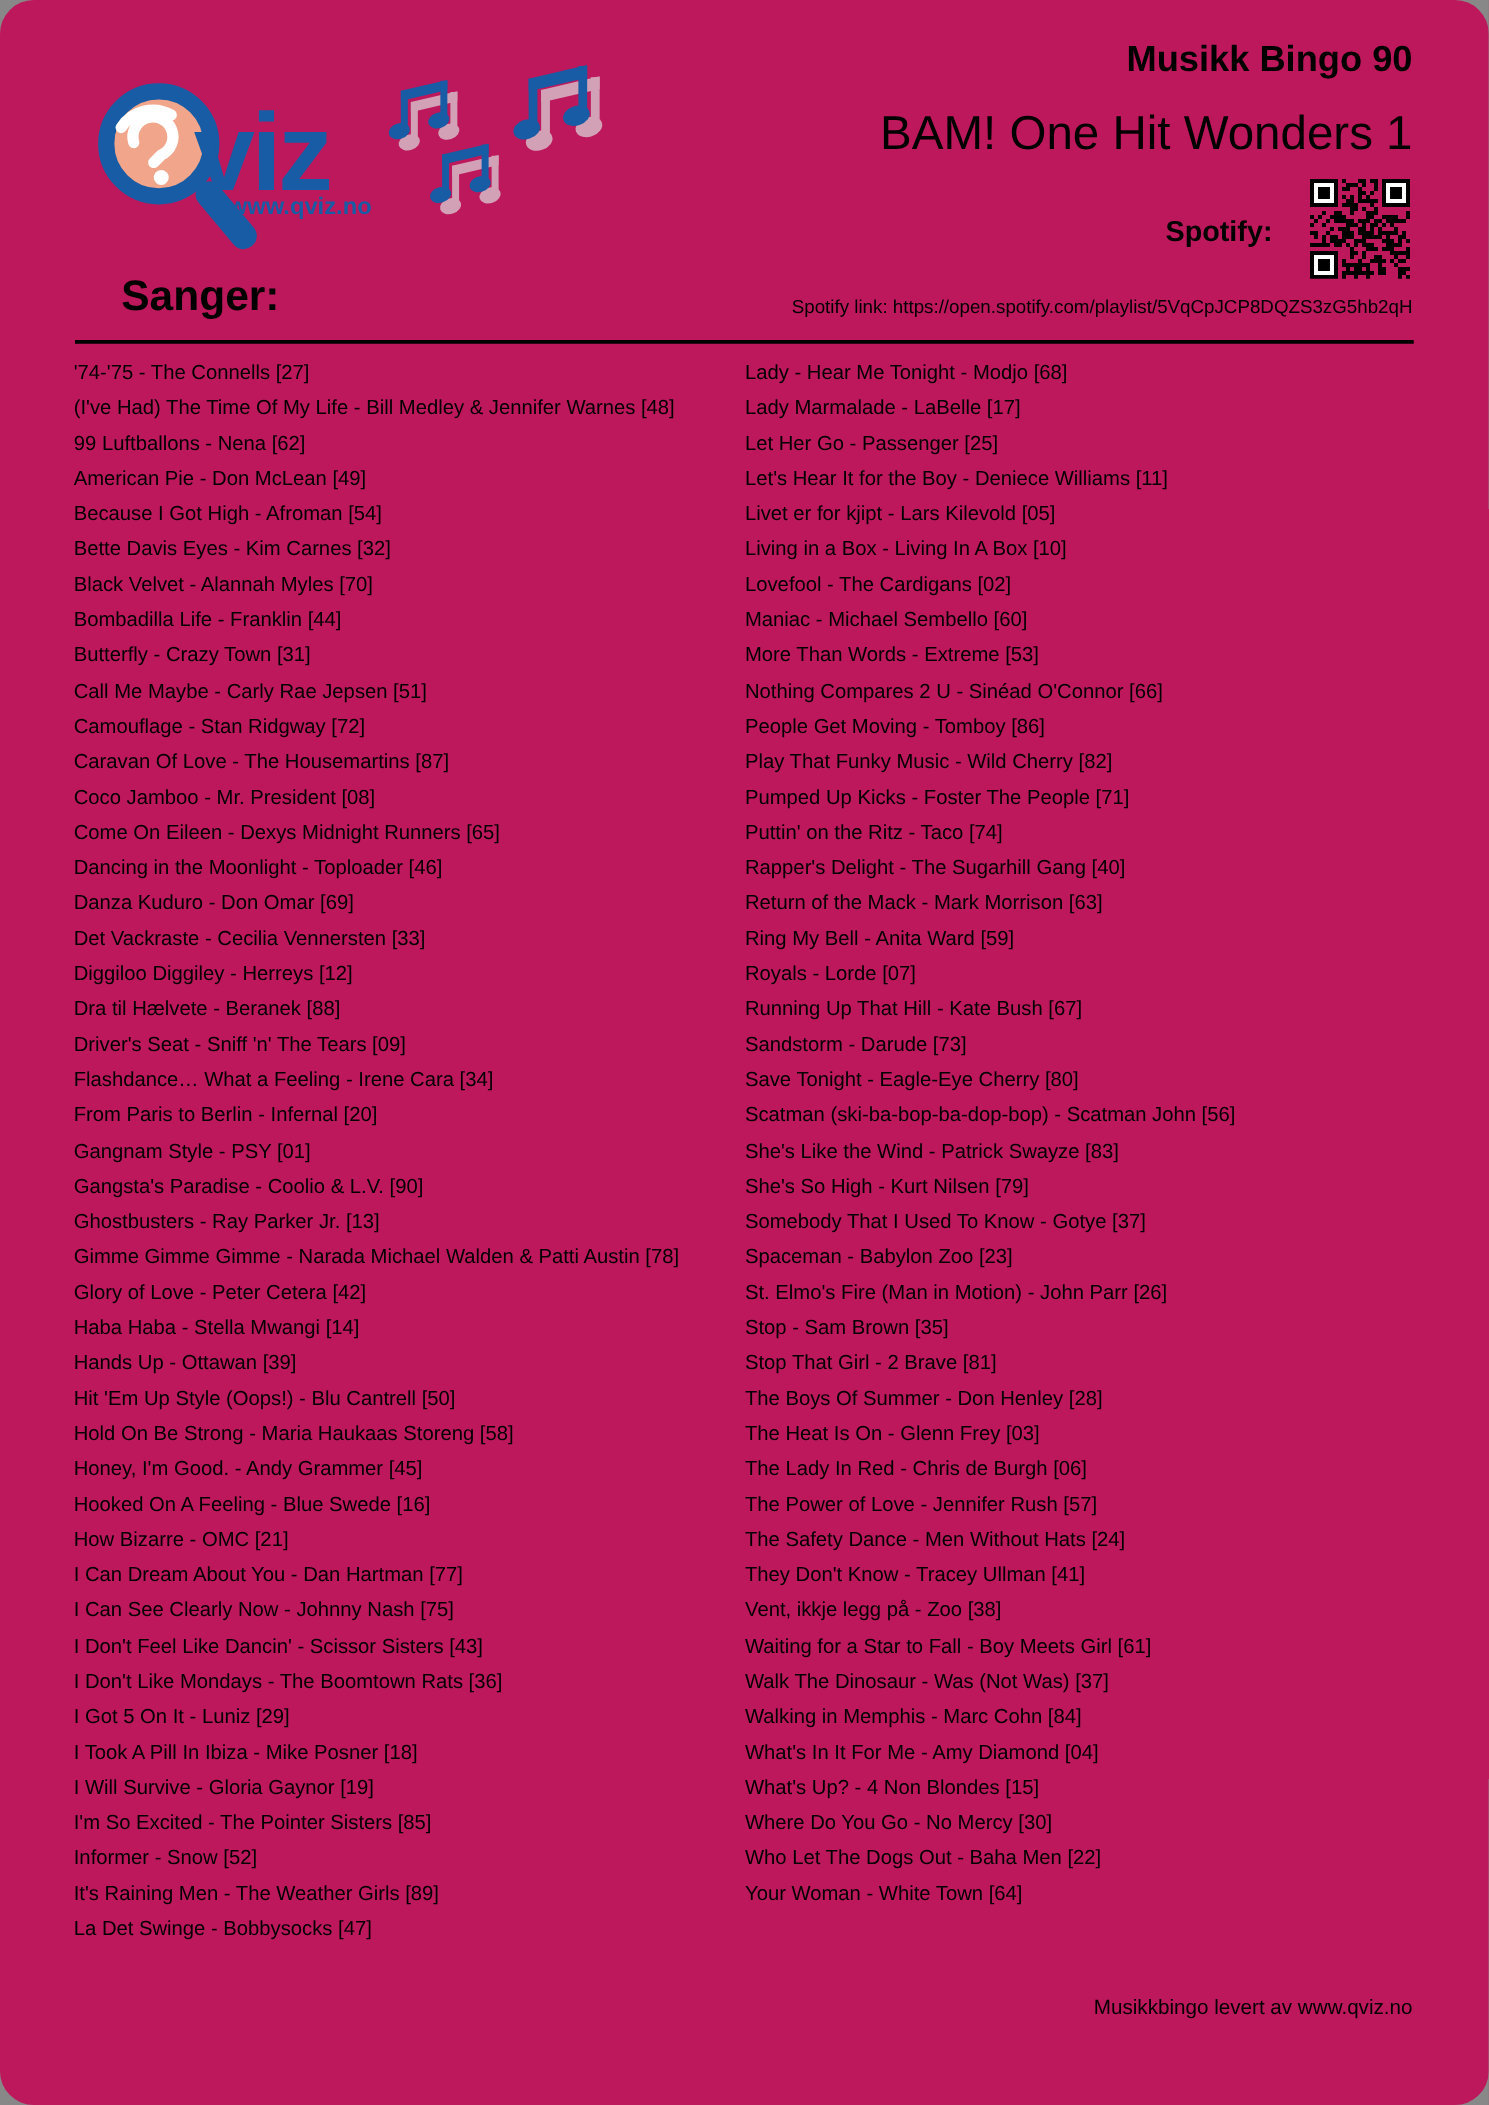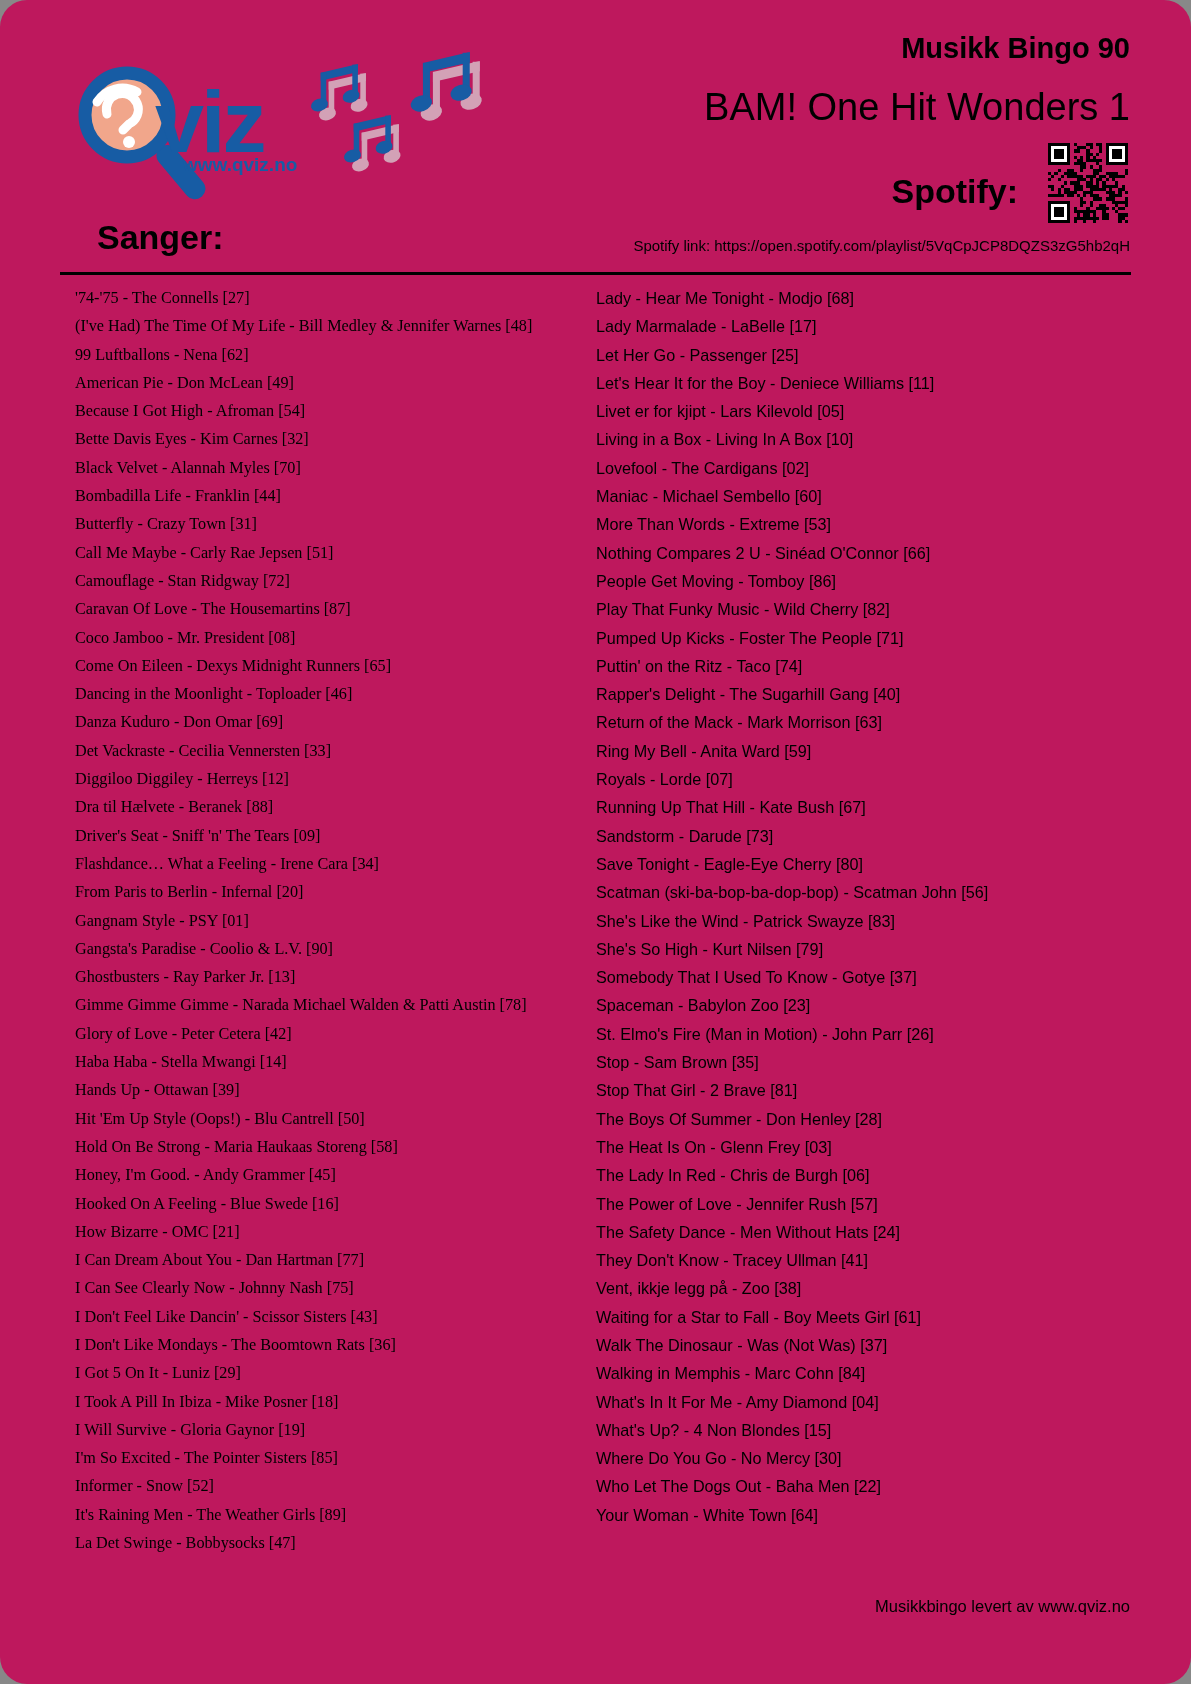--- a/index.html
+++ b/index.html
@@ -19,42 +19,42 @@
     font-size:29px;font-weight:bold;
     white-space:nowrap;
   }
   .title-big{
     top:86px;right:61px;
     font-size:38px;font-weight:normal;
     white-space:nowrap;
   }
   .spotify-label{
     top:172px;right:173px;
-    font-size:34px;font-weight:bold;
+    font-size:23px;font-weight:bold;
     white-space:nowrap;
   }
   .qr{
     top:143px;left:1048px;width:80px;height:80px;
   }
   .spotify-link{
     top:237px;right:61px;
     font-size:15px;
     white-space:nowrap;
     color:#000;text-decoration:none;
   }
   .sanger{
     top:218px;left:73px;
     font-size:34px;font-weight:bold;margin-left:24px;
   }
   .rule{
     top:272px;left:60px;width:1071px;height:3px;
     background:#000;
   }
   .col{top:284px;}
-  .col-left{left:75px;font-family:Liberation Serif, serif;}
+  .col-left{left:59px;}
   .col-right{left:596px;}
   .col div{
     height:28.3px;line-height:28.3px;
     font-size:16.2px;
     white-space:nowrap;
   }
   .footer{
     top:1597px;right:61px;
     font-size:16.5px;
     white-space:nowrap;

